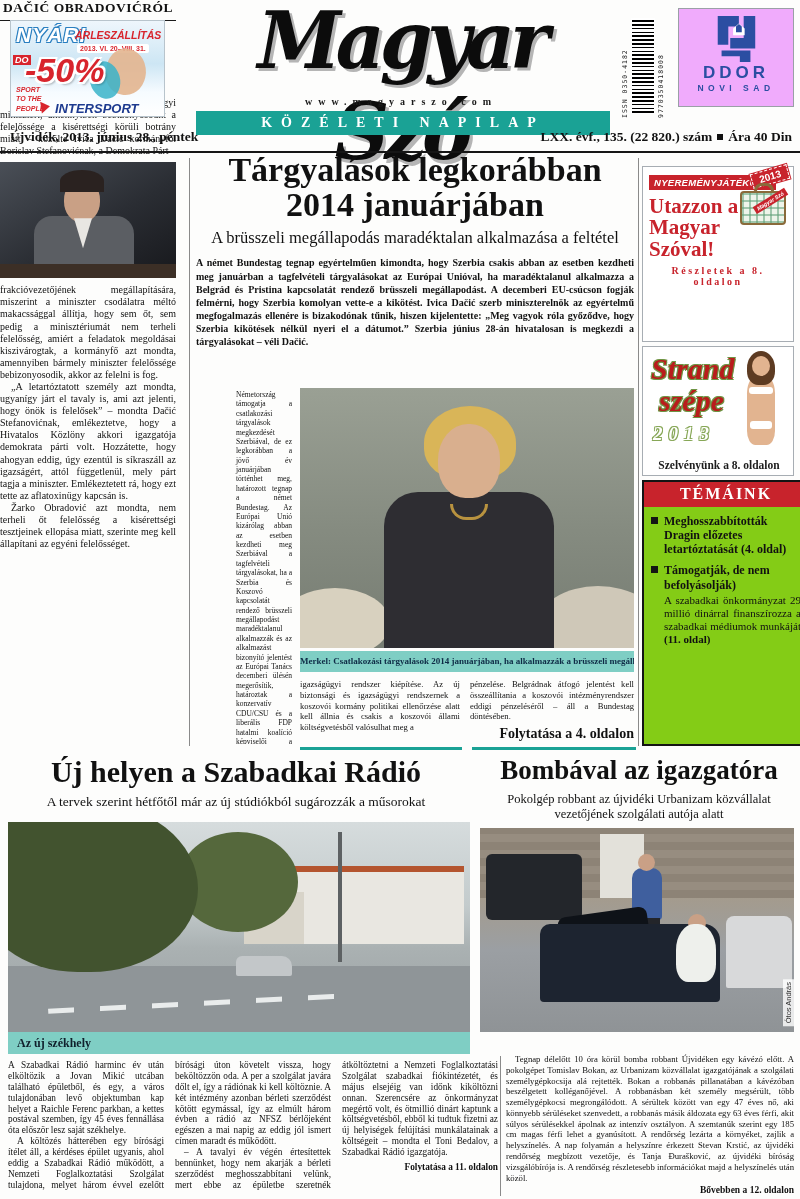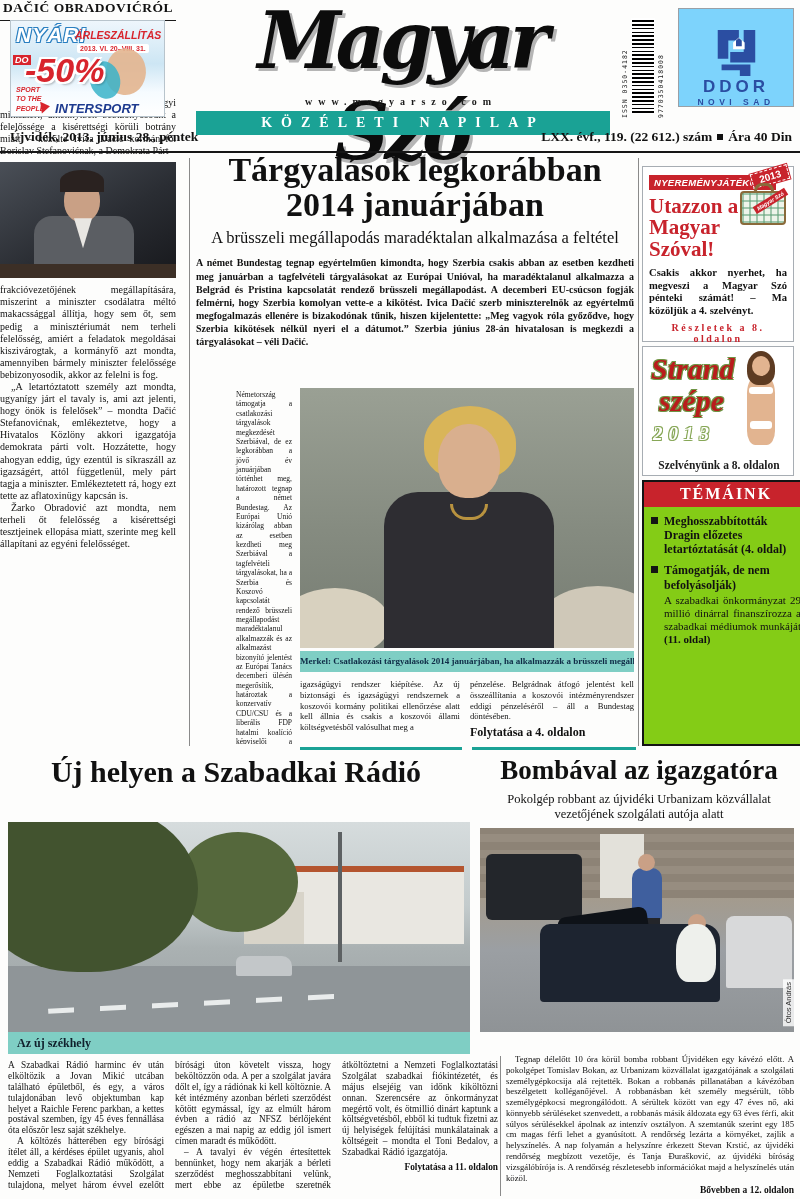--- a/index.html
+++ b/index.html
@@ -30,21 +30,21 @@
     font-family:"DejaVu Serif", serif; font-style:italic; font-weight:700; font-size:74px;
     letter-spacing:-5px; line-height:1.18; color:#0c0c0c; text-shadow:3px 3px 0 #b5b5b5; transform:scale(1.02,1.05); }
   #masthead-web { left:186px; top:96px; width:430px; text-align:center; font:700 10px "Liberation Serif",serif; letter-spacing:6px; color:#1a1a1a; }
   #tagline-bar { left:196px; top:111px; width:414px; height:24px; background:#1aa295; color:#fff;
     font:700 14px "Liberation Serif",serif; letter-spacing:9px; text-align:center; line-height:24px; }
 
   #barcode { left:612px; top:18px; width:62px; height:100px; display:flex; justify-content:center; gap:2px; }
   .bc-txt { writing-mode:vertical-rl; transform:rotate(180deg); font:400 6.5px "DejaVu Sans Mono",monospace; color:#222; letter-spacing:1px; }
   .bc-bars { width:24px; height:96px; background:repeating-linear-gradient(0deg,#000 0 1.6px,#fff 1.6px 3.8px); border:1px solid #fff; }
 
-  #ddor { left:678px; top:8px; width:116px; height:99px; border:1px solid #9aa0a6; background:#7dd3fc; text-align:center; padding-top:19px;}
+  #ddor { left:678px; top:8px; width:116px; height:99px; border:1px solid #9aa0a6; background:#f0abfc; text-align:center; padding-top:5px;}
   #ddor svg { display:block; margin:0 auto; }
   .ddor-line1 { font:900 17px "Liberation Sans",sans-serif; color:#2b4ea2; letter-spacing:4px; line-height:1; }
   .ddor-line2 { font:900 8.5px "Liberation Sans",sans-serif; color:#2b4ea2; letter-spacing:4.5px; margin-top:2px;}
 
   #dateline { left:10px; top:129px; font:700 13.5px "Liberation Serif",serif; }
   #issueline { right:8px; top:129px; font:700 13.5px "Liberation Serif",serif; text-align:right; }
   .sqsep { display:inline-block; width:6px; height:6px; background:#111; margin:0 5px 1px 5px; }
   #top-rule { left:0; top:151px; width:800px; height:2px; background:#161616; }
   .vrule { width:1px; background:#8a8a8a; }
 
@@ -76,21 +76,21 @@
   .mk-face { position:absolute; left:138px; top:36px; width:62px; height:74px; background:#d9af8e; border-radius:48% 48% 44% 44%; }
   .mk-body { position:absolute; left:84px; top:104px; width:170px; height:156px; background:#2e2d32; border-radius:34px 34px 0 0; }
   .mk-chain { position:absolute; left:150px; top:116px; width:38px; height:16px; border:3px solid #b8923f; border-top:none; border-radius:0 0 20px 20px; }
   .mk-lite1 { position:absolute; left:-20px; bottom:-10px; width:110px; height:70px; background:#d8d1bf; border-radius:50%; }
   .mk-lite2 { position:absolute; right:-24px; bottom:-14px; width:120px; height:76px; background:#cfc8b8; border-radius:50%; }
   #merkel-caption { position:absolute; left:104px; top:263px; width:334px; height:21px; background:#7fcec4;
     font:700 9px "Liberation Serif",serif; color:#0e2b46; line-height:21px; text-align:center; white-space:nowrap; overflow:hidden; }
   .undercol { position:absolute; top:291px; height:66px; font-size:8.6px; line-height:1.26; overflow:visible; }
   #undercol-1 { left:104px; width:160px; }
   #undercol-2 { left:274px; width:164px; }
-  .cont-line { font-weight:700; font-size:12px; margin-top:3px; }
+  .cont-line { text-align:right; font-weight:700; font-size:14px; margin-top:3px; }
 
   
   .railbox { border:1px solid #a7adb3; background:#fff; }
   #promo-game { left:642px; top:166px; width:152px; height:176px; padding:5px 6px; }
   .pg-banner { display:inline-block; background:#c8232c; color:#fff; font:italic 700 9.5px "Liberation Sans",sans-serif; padding:2px 5px; letter-spacing:.3px; }
   .pg-tag { position:absolute; right:4px; top:2px; background:#c8232c; color:#fff; font:700 10px "Liberation Sans",sans-serif;
     padding:1px 7px; transform:rotate(-16deg); border:1px dashed #fff; box-shadow:0 0 0 1px #c8232c; }
   .pg-title { font:700 21px "Liberation Serif",serif; color:#c8232c; line-height:1.02; margin-top:6px; }
   .pg-case { position:absolute; right:7px; top:24px; width:46px; height:34px; background:
       repeating-linear-gradient(0deg, rgba(96,160,120,.55) 0 2px, transparent 2px 7px),
@@ -212,21 +212,21 @@
       <path fill="#2b4ea2" d="M18 38 L48 38 L48 50 L37 50 L37 44 L18 44 Z"></path>
       <path fill="#ffffff" d="M30 15 l6 -5 l6 5 v7 h-12 z"></path>
       <path fill="#2b4ea2" d="M33 13 l3 -2.5 l3 2.5 v6 h-6 z"></path>
     </svg>
     <div class="ddor-line1">DDOR</div>
     <div class="ddor-line2">NOVI SAD</div>
   </div>
 
   <div id="dateline" class="abs">Újvidék, 2013. június 28., péntek</div>
   <div id="issueline" class="abs">
-    <span>LXX. évf., 119. (22 612.) szám</span><span class="sqsep"></span><span>Ára 40 Din</span>
+    <span>LXX. évf., 135. (22 820.) szám</span><span class="sqsep"></span><span>Ára 40 Din</span>
   </div>
   <div id="top-rule" class="abs"></div>
 
   <div class="abs vrule" style="left:189px; top:158px; height:588px;"></div>
   <div class="abs vrule" style="left:638px; top:158px; height:588px;"></div>
 
   <div id="left-article">
     <div class="kicker">DAČIĆ OBRADOVIĆRÓL</div>
     <h2>Ha felelős, leváltjuk</h2>
     <p class="just indent">Leváltják Žarko Obradović oktatásügyi minisztert, amennyiben bebizonyosodik a felelőssége a kisérettségi körüli botrány miatt – közölte Ivica Dačić kormányfő. Borislav Stefanovićnak, a Demokrata Párt</p>
@@ -272,21 +272,20 @@
   <div id="promo-game" class="abs railbox">
     <span class="pg-banner">NYEREMÉNYJÁTÉKUNK</span>
     <span class="pg-tag">2013</span>
     <div class="pg-title">
       <div>Utazzon a</div>
       <div>Magyar Szóval!</div>
     </div>
     <div class="pg-handle"></div>
     <div class="pg-case"></div>
     <div class="pg-ribbon">Magyar Szó</div>
-    <div class="pg-body">Csakis akkor nyerhet, ha megveszi a Magyar Szó pénteki számát! – Ma közöljük a 4. szelvényt.</div>
     <div class="pg-details">Részletek a 8. oldalon</div>
   </div>
 
   <div id="promo-beach" class="abs railbox">
     <div class="sb-word sb-w1">Strand</div>
     <div class="sb-word sb-w2">szépe</div>
     <div class="sb-year">2013</div>
     <div class="sb-girl">
       <div class="sb-body"></div>
       <div class="sb-hair"></div>
@@ -305,20 +304,21 @@
     <div class="topic">
       <div class="topic-title">Támogatják, de nem befolyásolják)</div>
       <div class="topic-desc"><span>A szabadkai önkormányzat 29 millió dinárral finanszírozza a szabadkai médiumok munkáját</span> <span class="topic-page">(11. oldal)</span></div>
     </div>
   </div>
 
   <div class="abs tealbar" style="left:300px; top:747px; width:162px;"></div>
   <div class="abs tealbar" style="left:472px; top:747px; width:164px;"></div>
 
   <div id="radio-head" class="abs">Új helyen a Szabadkai Rádió</div>
+  <div id="radio-sub" class="abs">A tervek szerint hétfőtől már az új stúdiókból sugározzák a műsorokat</div>
 
   <div id="street-photo">
     <div class="st-bldg"></div>
     <div class="st-bldg2"></div>
     <div class="st-road"></div>
     <div class="st-mark"></div>
     <div class="st-car"></div>
     <div class="st-pole"></div>
     <div class="st-tree2"></div>
     <div class="st-tree1"></div>

